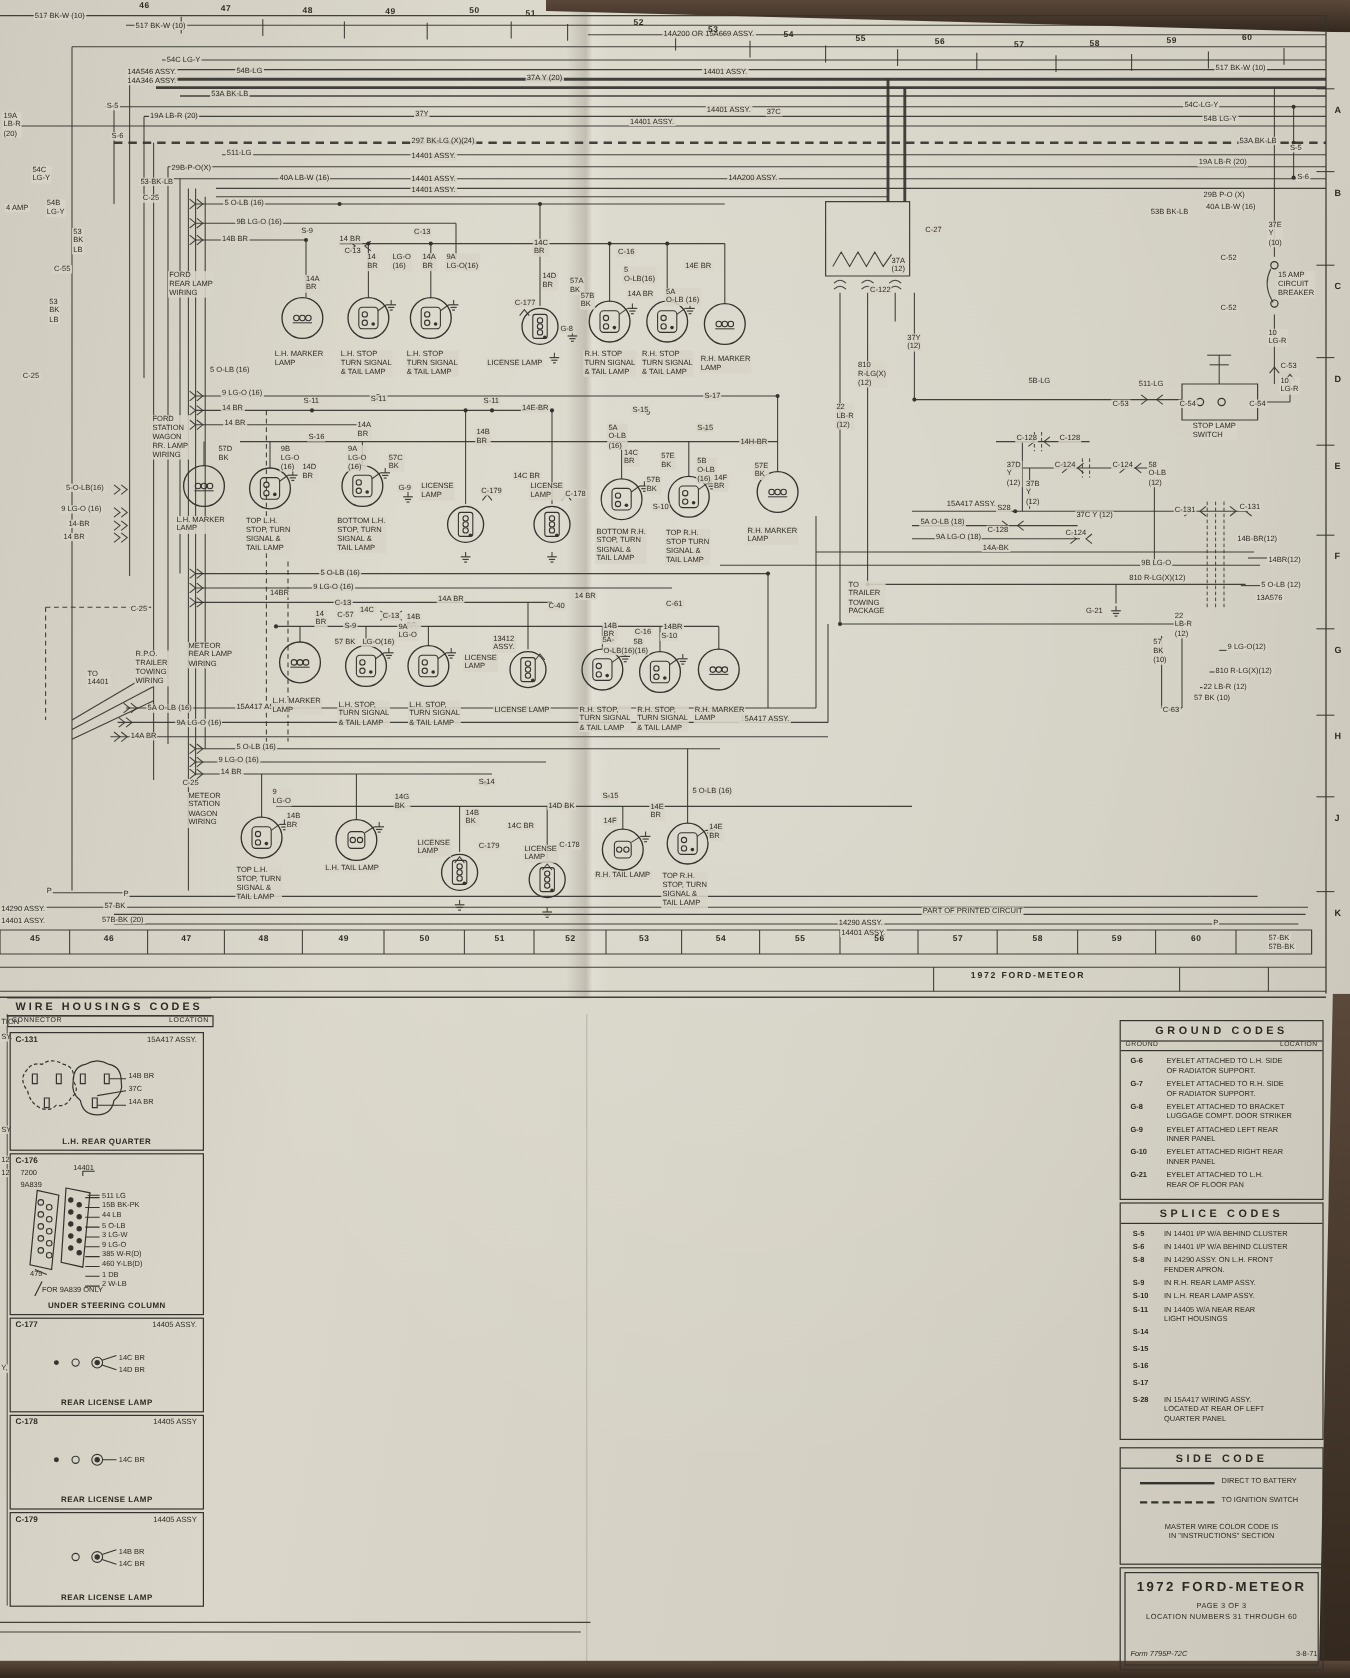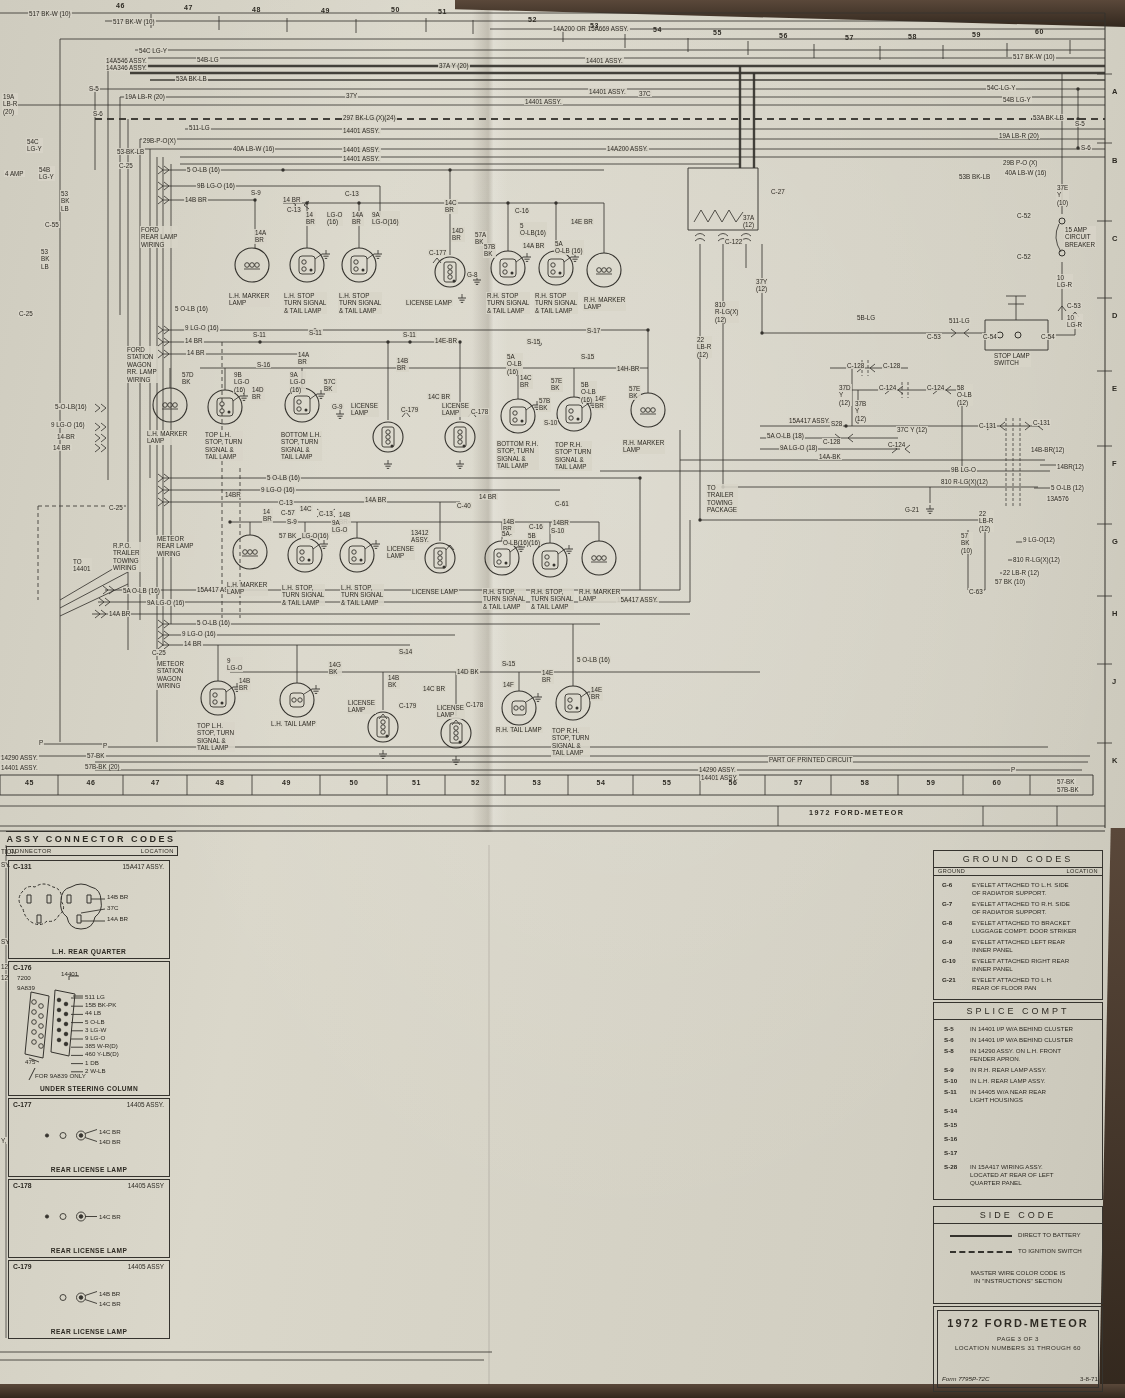--- a/index.html
+++ b/index.html
@@ -27,21 +27,21 @@
   .bx{position:absolute;border:1px solid #35332e;}
   .wcc-title{position:absolute;text-align:center;font-weight:bold;font-size:9px;letter-spacing:2.5px;
     border-top:1px solid #35332e;border-bottom:1px solid #35332e;padding:2px 0;}
   .colhdr{position:absolute;border:1px solid #35332e;font-size:5.8px;display:flex;justify-content:space-between;
     padding:1px 3px;letter-spacing:.5px;}
   .cbox{position:absolute;border:1.2px solid #35332e;}
   .cbox .cid{position:absolute;left:4px;top:2px;font-size:6.8px;font-weight:bold;}
   .cbox .cassy{position:absolute;right:5px;top:2px;font-size:6.4px;}
   .cbox .cloc{position:absolute;left:0;right:0;bottom:3px;text-align:center;font-size:6.6px;font-weight:bold;letter-spacing:.4px;}
   .cwire{position:absolute;font-size:6.2px;white-space:pre;}
-  .rc-title{position:absolute;left:0;right:0;text-align:center;font-weight:normal;font-size:9px;letter-spacing:3px;
+  .rc-title{position:absolute;left:0;right:0;text-align:center;font-weight:bold;font-size:9px;letter-spacing:3px;
     padding:3px 0;border-bottom:1px solid #35332e;}
   .rc-sub{position:absolute;left:0;right:0;display:flex;justify-content:space-between;font-size:5.6px;
     padding:1px 4px;border-bottom:1px solid #35332e;letter-spacing:.4px;}
   .code-row{position:absolute;font-size:6.2px;line-height:1.25;white-space:pre;}
   .code-row b{font-weight:bold;}
   .legend-line{position:absolute;height:0;}
   .tb-title{position:absolute;left:0;right:0;text-align:center;font-weight:bold;font-size:11px;letter-spacing:2px;}
   .tb-small{position:absolute;left:0;right:0;text-align:center;font-size:6.2px;letter-spacing:.4px;}
 </style>
 </head>
@@ -1036,21 +1036,21 @@
       <span class="lbl plate" style="left: 808px; top: 809px;">1972 FORD-METEOR</span>
       <span class="lbl" style="left: 0px; top: 848px;">TION</span>
       <span class="lbl" style="left: 0px; top: 861px;">SY.</span>
       <span class="lbl" style="left: 0px; top: 938px;">SY</span>
       <span class="lbl" style="left: 0px; top: 963px;">12</span>
       <span class="lbl" style="left: 0px; top: 974px;">12</span>
       <span class="lbl" style="left: 0px; top: 1137px;">Y,</span>
     </div>
 
   <div class="panel" id="wcc">
-    <div class="wcc-title" style="left:6px;top:831px;width:170px">ASSY CONNECTOR CODES</div>
+    <div class="wcc-title" style="left:6px;top:831px;width:170px">WIRE HOUSINGS CODES</div>
     <div class="colhdr" style="left:6px;top:846px;width:164px">
       <span>CONNECTOR</span>
       <span>LOCATION</span>
     </div>
     <div id="wcc-boxes">
         <div class="cbox" style="left: 8px; top: 860px; width: 160px; height: 97px;">
           <span class="cid">C-131</span>
           <span class="cassy">15A417 ASSY.</span>
           <span class="cloc">L.H. REAR QUARTER</span>
           <svg width="160" height="97" style="position: absolute; left: 0px; top: 0px;">
@@ -1188,21 +1188,21 @@
 LUGGAGE COMPT. DOOR STRIKER</span></div>
           <div class="code-row" style="left: 8px; top: 87px;"><b>G-9</b><span style="position: absolute; left: 30px; top: 0px; white-space: pre;">EYELET ATTACHED LEFT REAR
 INNER PANEL</span></div>
           <div class="code-row" style="left: 8px; top: 106px;"><b>G-10</b><span style="position: absolute; left: 30px; top: 0px; white-space: pre;">EYELET ATTACHED RIGHT REAR
 INNER PANEL</span></div>
           <div class="code-row" style="left: 8px; top: 125px;"><b>G-21</b><span style="position: absolute; left: 30px; top: 0px; white-space: pre;">EYELET ATTACHED TO L.H.
 REAR OF FLOOR PAN</span></div>
         </div>
     </div>
     <div class="bx" id="splice-box" style="left:933px;top:1002px;width:168px;height:196px">
-      <div class="rc-title" style="top:0">SPLICE COMPT</div>
+      <div class="rc-title" style="top:0">SPLICE CODES</div>
       <div id="splice-entries">
           <div class="code-row" style="left: 10px; top: 22px;"><b>S-5</b><span style="position: absolute; left: 26px; top: 0px; white-space: pre; width: 130px;">IN 14401 I/P W/A BEHIND CLUSTER</span></div>
           <div class="code-row" style="left: 10px; top: 33px;"><b>S-6</b><span style="position: absolute; left: 26px; top: 0px; white-space: pre; width: 130px;">IN 14401 I/P W/A BEHIND CLUSTER</span></div>
           <div class="code-row" style="left: 10px; top: 44px;"><b>S-8</b><span style="position: absolute; left: 26px; top: 0px; white-space: pre; width: 130px;">IN 14290 ASSY. ON L.H. FRONT
 FENDER APRON.</span></div>
           <div class="code-row" style="left: 10px; top: 63px;"><b>S-9</b><span style="position: absolute; left: 26px; top: 0px; white-space: pre; width: 130px;">IN R.H. REAR LAMP ASSY.</span></div>
           <div class="code-row" style="left: 10px; top: 74px;"><b>S-10</b><span style="position: absolute; left: 26px; top: 0px; white-space: pre; width: 130px;">IN L.H. REAR LAMP ASSY.</span></div>
           <div class="code-row" style="left: 10px; top: 85px;"><b>S-11</b><span style="position: absolute; left: 26px; top: 0px; white-space: pre; width: 130px;">IN 14405 W/A NEAR REAR
 LIGHT HOUSINGS</span></div>
           <div class="code-row" style="left: 10px; top: 104px;"><b>S-14</b><span style="position: absolute; left: 26px; top: 0px; white-space: pre; width: 130px;"></span></div>

